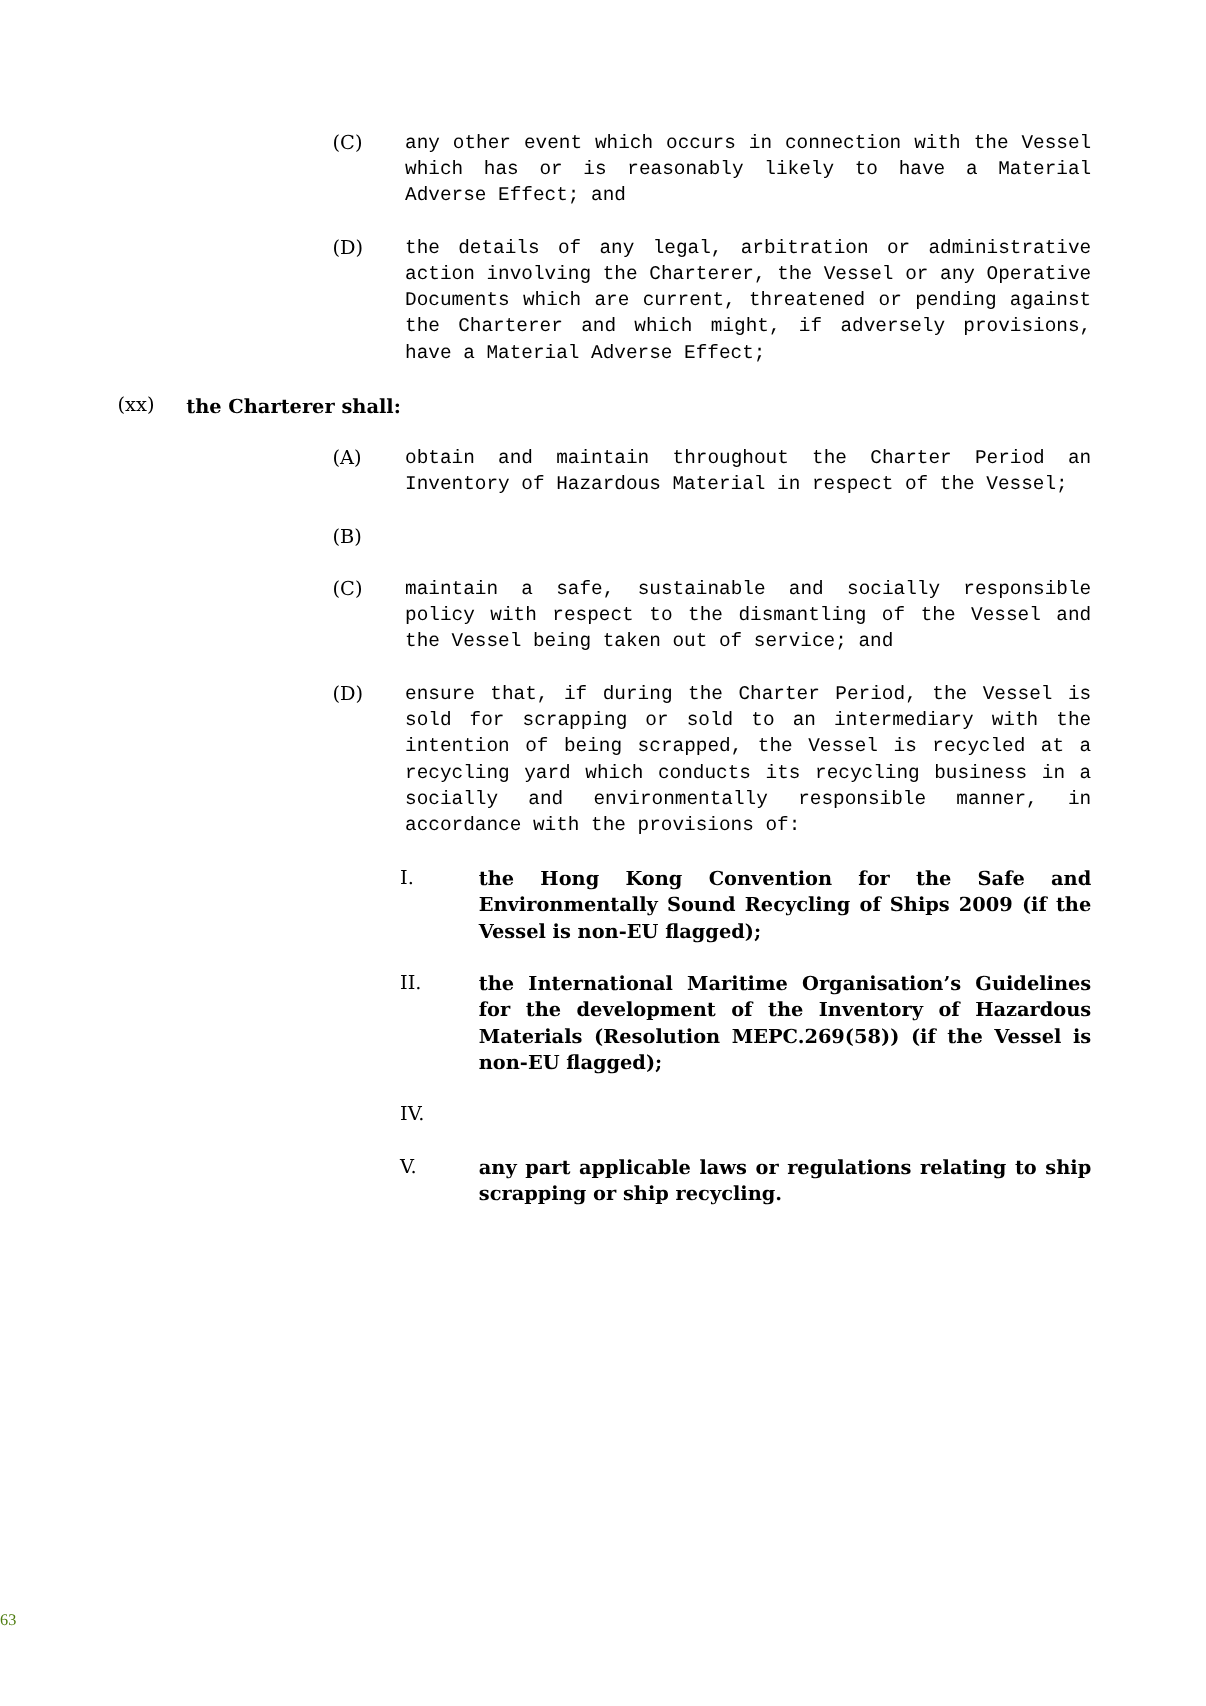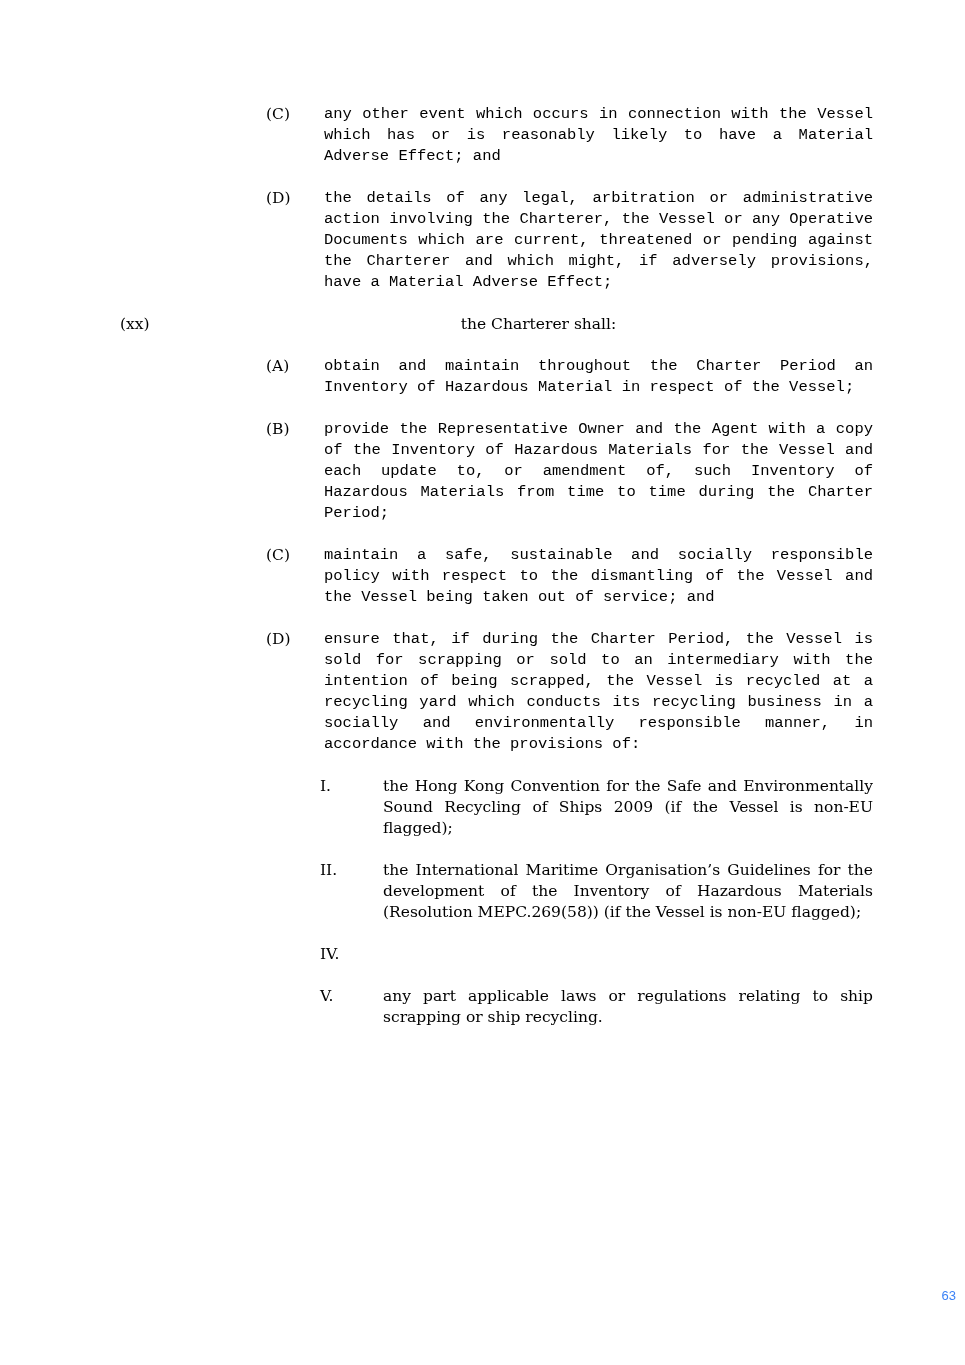--- a/index.html
+++ b/index.html
@@ -31,42 +31,42 @@
   }
   .clause .label {
     flex: none;
     white-space: nowrap;
   }
   .clause .text {
     flex: none;
     text-align: justify;
   }
   
-  .lvl1 { padding-left: 120px; gap: 32px; }
+  .lvl1 { padding-left: 94px; }
   .lvl1 .label { width: 55px; }
-  .lvl1 .text { width: 663px; text-align: center; }
+  .lvl1 .text { width: 663px; text-align: left; font-weight: bold; }
   
   .lvl2 { padding-left: 266px; }
   .lvl2 .label { width: 58px; }
   .lvl2 .text { width: 549px; font-family: Liberation Mono, monospace; }
   
   .lvl3 { padding-left: 320px; }
   .lvl3 .label { width: 63px; }
-  .lvl3 .text { width: 490px; }
+  .lvl3 .text { width: 490px; font-weight: bold; }
 
   .page-number {
     position: absolute;
     top: 1288px;
     left: 0;
     width: 956px;
-    text-align: right;
-    font-family: Liberation Sans, sans-serif;
+    text-align: left;
+    font-family: Liberation Serif, serif;
     font-size: 13px;
     line-height: 15px;
-    color: #3b82f6;
+    color: #4d7c0f;
   }
 </style>
 </head>
 <body>
 
 <div class="page">
   <div class="content">
 
     <div class="clause lvl2">
       <span class="label">(C)</span>
@@ -83,21 +83,20 @@
       <div class="text">the Charterer shall:</div>
     </div>
 
     <div class="clause lvl2">
       <span class="label">(A)</span>
       <div class="text">obtain and maintain throughout the Charter Period an Inventory of Hazardous Material in respect of the Vessel;</div>
     </div>
 
     <div class="clause lvl2">
       <span class="label">(B)</span>
-      <div class="text">provide the Representative Owner and the Agent with a copy of the Inventory of Hazardous Materials for the Vessel and each update to, or amendment of, such Inventory of Hazardous Materials from time to time during the Charter Period;</div>
     </div>
 
     <div class="clause lvl2">
       <span class="label">(C)</span>
       <div class="text">maintain a safe, sustainable and socially responsible policy with respect to the dismantling of the Vessel and the Vessel being taken out of service; and</div>
     </div>
 
     <div class="clause lvl2">
       <span class="label">(D)</span>
       <div class="text">ensure that, if during the Charter Period, the Vessel is sold for scrapping or sold to an intermediary with the intention of being scrapped, the Vessel is recycled at a recycling yard which conducts its recycling business in a socially and environmentally responsible manner, in accordance with the provisions of:</div>

